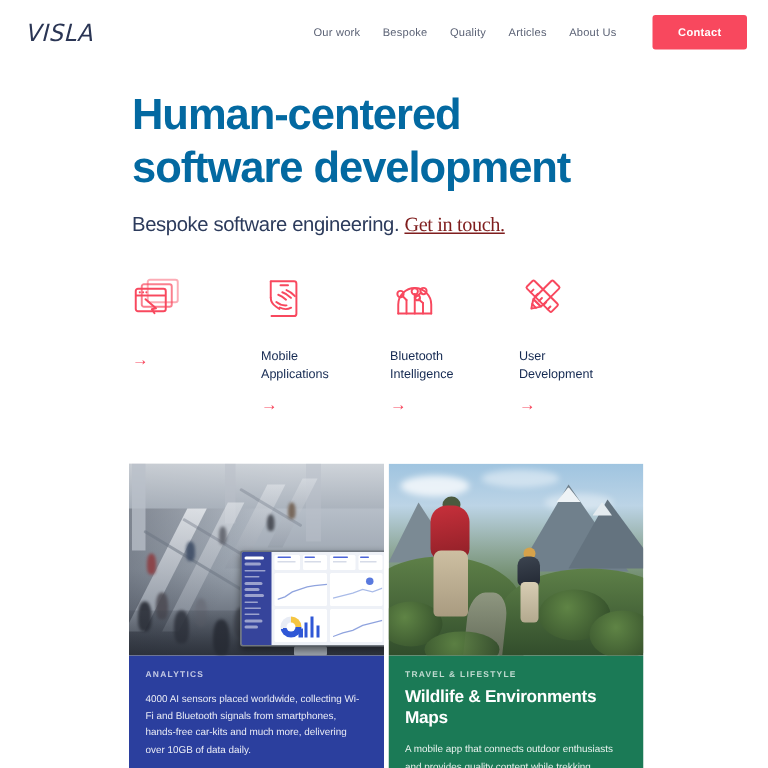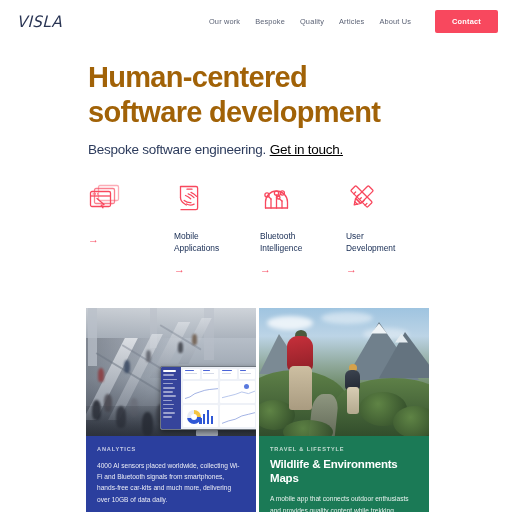--- a/index.html
+++ b/index.html
@@ -29,28 +29,28 @@
   }
   .contact-btn {
     background: #f8485e; color: #fff; font-size: 7.4px; font-weight: bold;
     border: none; border-radius: 2px; padding: 7px 17px;
     margin-left: 9px; letter-spacing: .2px; cursor: pointer;
   }
 
   
   .hero { padding: 26px 0 0 88px; }
   .hero h1 {
-    font-size: 29px; line-height: 1.22; color: #a16207;
+    font-size: 29px; line-height: 1.22; color: #0369a1;
     font-weight: bold; letter-spacing: -.7px; max-width: 360px;
   }
   .hero-sub {
     margin-top: 11px; font-size: 13.5px; color: #2c3b5c;
     letter-spacing: -.25px;
   }
-  .hero-sub .accent { color: #000000; }
+  .hero-sub .accent { color: #7f1d1d; font-family: Liberation Serif, serif; }
 
   
   .services {
     display: flex; padding: 26px 0 0 88px; gap: 0;
   }
   .service { width: 86px; }
   .svc-icon { height: 42px; display: flex; align-items: flex-start; }
   .svc-label {
     margin-top: 6px; font-size: 8.4px; line-height: 1.42;
     color: #152a52; max-width: 66px;

